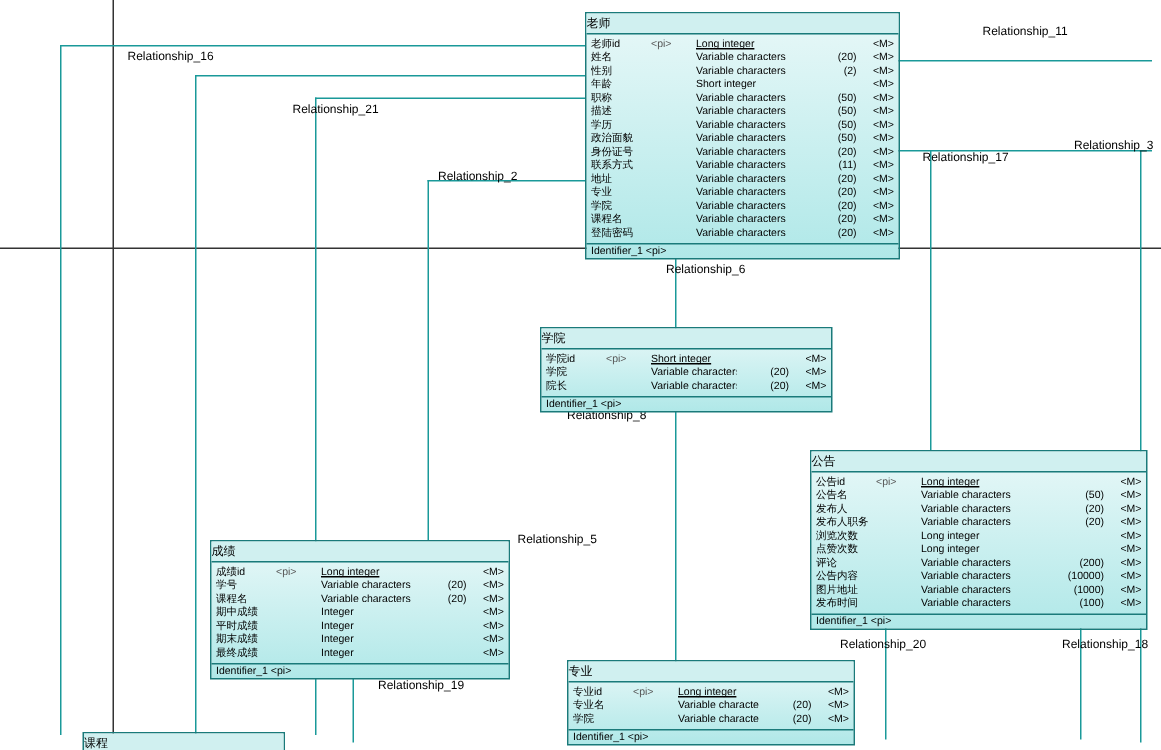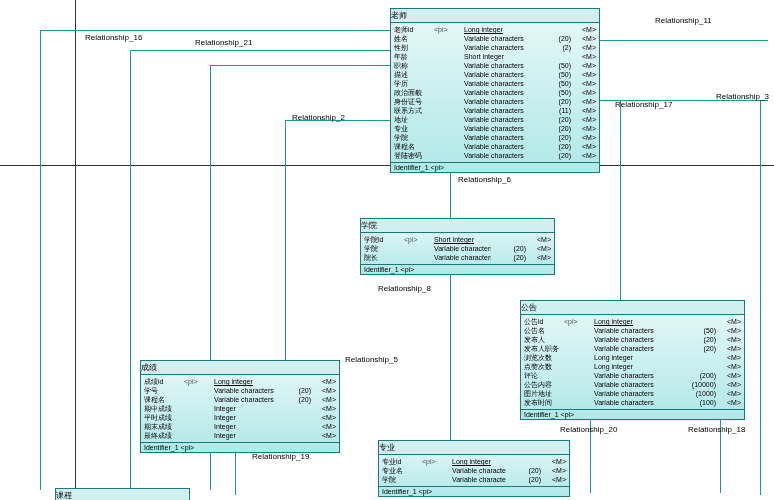--- a/index.html
+++ b/index.html
@@ -38,31 +38,31 @@
 <div class="line" style="left:598px;top:100px;width:170px;height:1px"></div>
 <div class="line" style="left:620px;top:100px;width:1px;height:200px"></div>
 <div class="line" style="left:450px;top:155px;width:1px;height:65px"></div>
 <div class="line" style="left:450px;top:263px;width:1px;height:180px"></div>
 <div class="line" style="left:235px;top:445px;width:1px;height:50px"></div>
 <div class="line" style="left:590px;top:413px;width:1px;height:80px"></div>
 <div class="line" style="left:720px;top:413px;width:1px;height:80px"></div>
 <div class="line" style="left:760px;top:100px;width:1px;height:395px"></div>
 
 <div class="rel-label" style="left:85px;top:33px">Relationship_16</div>
-<div class="rel-label" style="left:195px;top:38px">Relationship_21</div>
+<div class="rel-label" style="left:195px;top:68px">Relationship_21</div>
 <div class="rel-label" style="left:292px;top:113px">Relationship_2</div>
 <div class="rel-label" style="left:655px;top:16px">Relationship_11</div>
 <div class="rel-label" style="left:615px;top:100px">Relationship_17</div>
 <div class="rel-label" style="left:716px;top:92px">Relationship_3</div>
-<div class="rel-label" style="left:458px;top:175px">Relationship_6</div>
-<div class="rel-label" style="left:378px;top:284px">Relationship_8</div>
+<div class="rel-label" style="left:444px;top:175px">Relationship_6</div>
+<div class="rel-label" style="left:378px;top:272px">Relationship_8</div>
 <div class="rel-label" style="left:345px;top:355px">Relationship_5</div>
 <div class="rel-label" style="left:252px;top:452px">Relationship_19</div>
 <div class="rel-label" style="left:560px;top:425px">Relationship_20</div>
-<div class="rel-label" style="left:688px;top:425px">Relationship_18</div>
+<div class="rel-label" style="left:708px;top:425px">Relationship_18</div>
 
 <div class="entity" style="left:390px;top:8px;width:210px">
 <div class="entity-title">老师</div>
 <div class="entity-body">
       <div class="row">
         <span class="col-name">老师id</span>
         <span class="col-key">&lt;pi&gt;</span>
         <span class="col-type">Long integer</span>
         <span class="col-size"></span>
         <span class="col-m">&lt;M&gt;</span>
@@ -190,21 +190,21 @@
         <span class="col-name">院长</span>
         <span class="col-key"></span>
         <span class="col-type nou">Variable characters</span>
         <span class="col-size">(20)</span>
         <span class="col-m">&lt;M&gt;</span>
       </div>
     </div>
 <div class="entity-footer">Identifier_1 &lt;pi&gt;</div>
 </div>
 
-<div class="entity" style="left:520px;top:300px;width:225px">
+<div class="entity" style="left:540px;top:300px;width:225px">
 <div class="entity-title">公告</div>
 <div class="entity-body">
       <div class="row">
         <span class="col-name">公告id</span>
         <span class="col-key">&lt;pi&gt;</span>
         <span class="col-type">Long integer</span>
         <span class="col-size"></span>
         <span class="col-m">&lt;M&gt;</span>
       </div>
       <div class="row">

